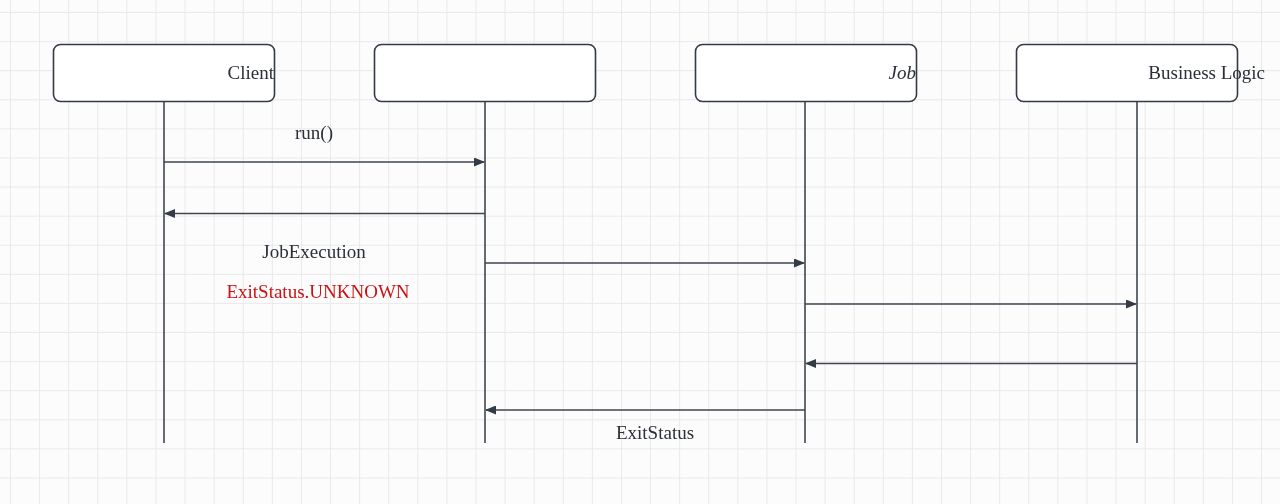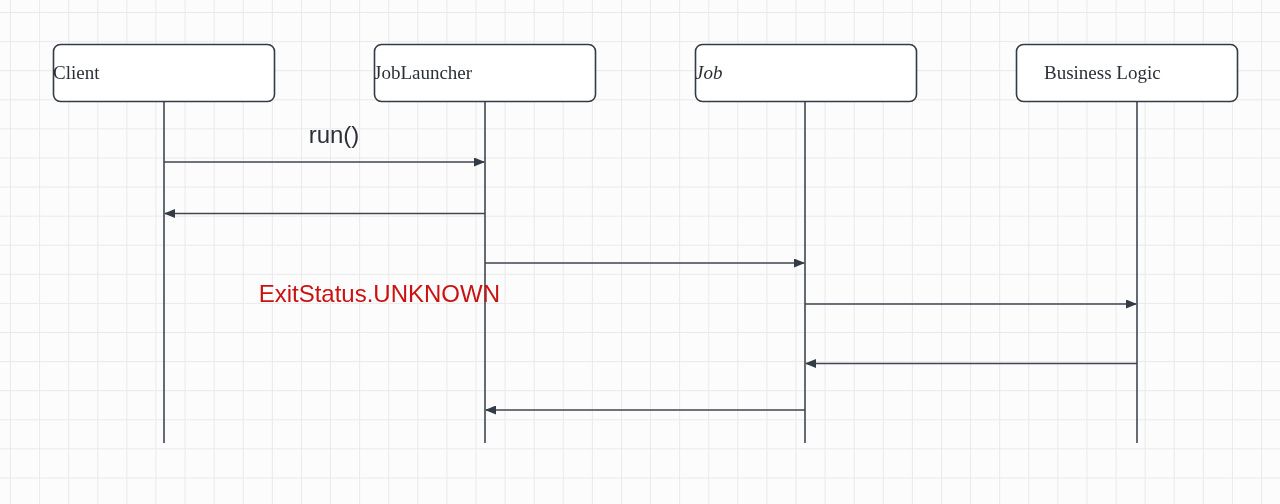--- a/index.html
+++ b/index.html
@@ -23,36 +23,35 @@
   }
   #svg-layer {
     position: absolute;
     left: 0;
     top: 0;
     width: 1280px;
     height: 504px;
   }
   .lifebox-label {
     position: absolute;
-    text-align: left;
+    text-align: right;
     font-family: "Liberation Serif", "DejaVu Serif", serif;
     font-size: 19px;
     color: #2b3038;
     white-space: nowrap;
     line-height: 1;
   }
   .msg-label {
     position: absolute;
     text-align: center;
-    font-family: Liberation Sans, sans-serif;
-    font-size: 24px;
+    font-family: Liberation Serif, serif;
+    font-size: 19px;
     color: #2b3038;
     white-space: nowrap;
     line-height: 1;
-    padding-left: 20px;
   }
   .msg-label.red {
     color: #cc1111;
   }
 </style>
 </head>
 <body>
 
 <div id="canvas">
 
@@ -90,26 +89,27 @@
       <line x1="805" y1="304" x2="1136" y2="304" stroke="#3f4650" stroke-width="1.5" marker-end="url(#arrow-right)"></line>
 
       <line x1="1137" y1="363.5" x2="806" y2="363.5" stroke="#3f4650" stroke-width="1.5" marker-end="url(#arrow-left)"></line>
 
       <line x1="805" y1="410" x2="486" y2="410" stroke="#3f4650" stroke-width="1.5" marker-end="url(#arrow-left)"></line>
     </g>
   </svg>
 
   <div class="lifebox-label" style="left:53px; top:63px; width:221px;">Client</div>
 
-  <div class="lifebox-label" style="left:374px; top:63px; width:221px;">JobLauncher</div>
 
   <div class="lifebox-label" style="left:695px; top:63px; width:221px;font-style:italic;">Job</div>
 
   <div class="lifebox-label" style="left:1016px; top:63px; width:221px;padding-left:28px;">Business Logic</div>
 
   <div class="msg-label" style="left:164px; top:123px; width:300px;">run()</div>
 
+  <div class="msg-label" style="left:164px; top:242px; width:300px;">JobExecution</div>
 
-  <div class="msg-label red" style="left:180px; top:282px; width:300px;text-align:right;">ExitStatus.UNKNOWN</div>
+  <div class="msg-label red" style="left:168px; top:282px; width:300px;">ExitStatus.UNKNOWN</div>
 
 
+  <div class="msg-label" style="left:505px; top:423px; width:300px;">ExitStatus</div>
 
 </div>
 
 </body></html>

